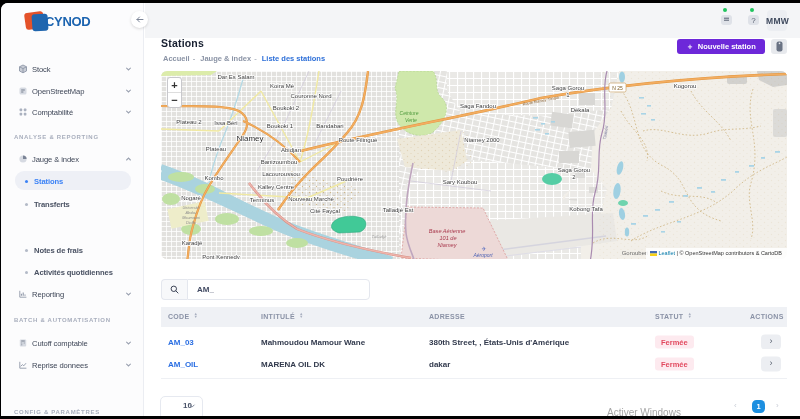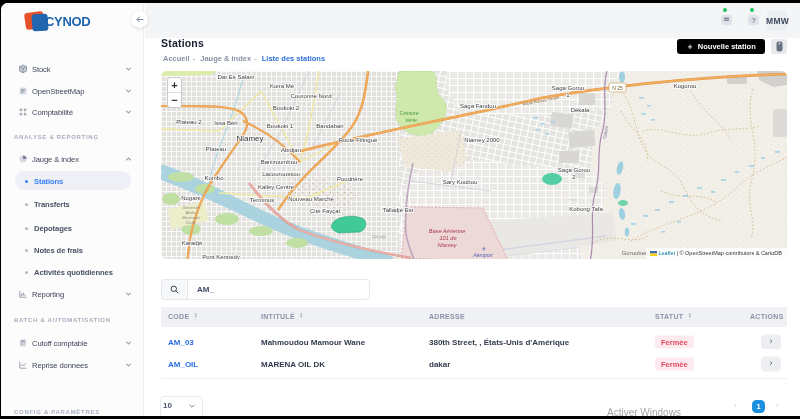--- a/index.html
+++ b/index.html
@@ -32,21 +32,21 @@
 .tbtn { position:absolute; top:12px; width:11px; height:10px; background:#dfe2e8; border-radius:3px; }
 .gdot { position:absolute; top:5px; width:4px; height:4px; border-radius:50%; background:#1fc55e; }
 #avatar { position:absolute; left:622px; top:7px; width:20px; height:21px; background:#eceef2; border-radius:4px; }
 #mmw { position:absolute; left:621px; top:13px; font-size:8.5px; font-weight:bold; color:#3f4a5e; letter-spacing:0.3px; }
 
 
 #title { position:absolute; left:160px; top:34px; font-size:10.5px; font-weight:bold; color:#171f30; letter-spacing:0.2px; }
 #crumbs { position:absolute; left:162px; top:51px; font-size:7.5px; font-weight:600; color:#8a93a5;text-align:right; }
 #crumbs .sep { color:#b4bac4; margin:0 3px; }
 #crumbs .act { color:#2d6fd8; }
-#btn-new { position:absolute; left:676px; top:36px; width:88px; height:15px; background:#000000; border-radius:3px; color:#fff; font-size:7.5px; font-weight:bold; text-align:center; line-height:15px; }
+#btn-new { position:absolute; left:676px; top:36px; width:88px; height:15px; background:#6d28d9; border-radius:3px; color:#fff; font-size:7.5px; font-weight:bold; text-align:center; line-height:15px; }
 #btn-col { position:absolute; left:770px; top:36px; width:16px; height:15px; background:#e7e9ed; border-radius:3px; }
 
 
 #map { position:absolute; left:160px; top:68px; width:626px; height:188px; border-radius:6px; overflow:hidden; background:#f2efe9; }
 #zoomctl { position:absolute; left:166px; top:74px; width:15px; height:31px; background:#fff; border:1px solid #c8c8cc; border-radius:3px; z-index:4; }
 #zoomctl .zb { width:13px; height:14px; text-align:center; font-size:11px; font-weight:bold; color:#333; line-height:14px; }
 #zoomctl .zb+.zb { border-top:1px solid #ddd; }
 #attrib { position:absolute; left:645px; top:245px; width:141px; height:11px; background:rgba(255,255,255,.85); z-index:4; font-size:5.5px; color:#333; line-height:11px; text-align:right; padding-right:5px; }
 #attrib .lf { color:#0078a8; }
 
@@ -59,21 +59,21 @@
 .th { position:absolute; top:0; height:20px; line-height:20px; font-size:7px; font-weight:bold; color:#8a92a6; letter-spacing:0.3px; }
 .sort { display:inline-block; margin-left:2px; color:#a9b0c0; font-size:4px; line-height:2.6px; vertical-align:1px; letter-spacing:0; }
 .row { position:absolute; left:160px; width:626px; height:30px; background:#fff; border-bottom:1px solid #eef0f4; }
 .td { position:absolute; top:50%; transform:translateY(-50%); font-size:8px; font-weight:bold; white-space:nowrap; }
 .td.code { color:#2b6fe3; }
 .td.dark { color:#323a4d; }
 .badge { position:absolute; top:50%; transform:translateY(-50%); height:13px; line-height:13px; padding:0 6px; background:#fdeaef; border-radius:3px; color:#e2495f; font-size:7.5px; font-weight:bold; }
 .act-btn { position:absolute; right:6px; top:50%; transform:translateY(-50%); width:20px; height:15px; background:#eceef2; border-radius:4px; color:#555e6e; text-align:center; line-height:13px; font-size:9px; }
 
 
-#psize { position:absolute; left:159px; top:393px; width:43px; height:24px; background:#fff; border:1px solid #e6e9f0; border-radius:5px; font-size:8px; font-weight:bold; color:#4a5368; line-height:17px; padding-left:2px; }
+#psize { position:absolute; left:159px; top:393px; width:43px; height:24px; background:#fff; border:1px solid #e6e9f0; border-radius:5px; font-size:8px; font-weight:bold; color:#4a5368; line-height:17px; padding-left:22px; }
 #psize .car { position:absolute; right:6px; top:5px; line-height:0; }
 #activer { position:absolute; left:606px; top:404px; font-size:10px; color:#a5a5a5; }
 #pg-prev { position:absolute; left:733px; top:398px; font-size:8px; color:#c9cdd6; }
 #pg-one { position:absolute; left:751px; top:397px; width:13px; height:13px; border-radius:4.5px; background:#1d8fe0; color:#fff; font-size:7.5px; font-weight:bold; text-align:center; line-height:13px; }
 #pg-next { position:absolute; left:775px; top:398px; font-size:8px; color:#c9cdd6; }
 </style>
 </head>
 <body>
 <div id="app">
 
@@ -159,24 +159,20 @@
           </svg>
         </span>
       </div>
     <div class="smi active" style="top:169px;">
         <span class="dot"></span>
         <span class="tx">Stations</span>
       </div>
     <div class="smi" style="top:192px;">
         <span class="dot"></span>
         <span class="tx">Transferts</span>
-      </div>
-    <div class="smi" style="top:216px;">
-        <span class="dot"></span>
-        <span class="tx">Dépotages</span>
       </div>
     <div class="smi" style="top:260px;">
         <span class="dot"></span>
         <span class="tx">Activités quotidiennes</span>
       </div>
     <div class="smi" style="top:238px;">
         <span class="dot"></span>
         <span class="tx">Notes de frais</span>
       </div>
     <div class="mi" style="top:282px;">

